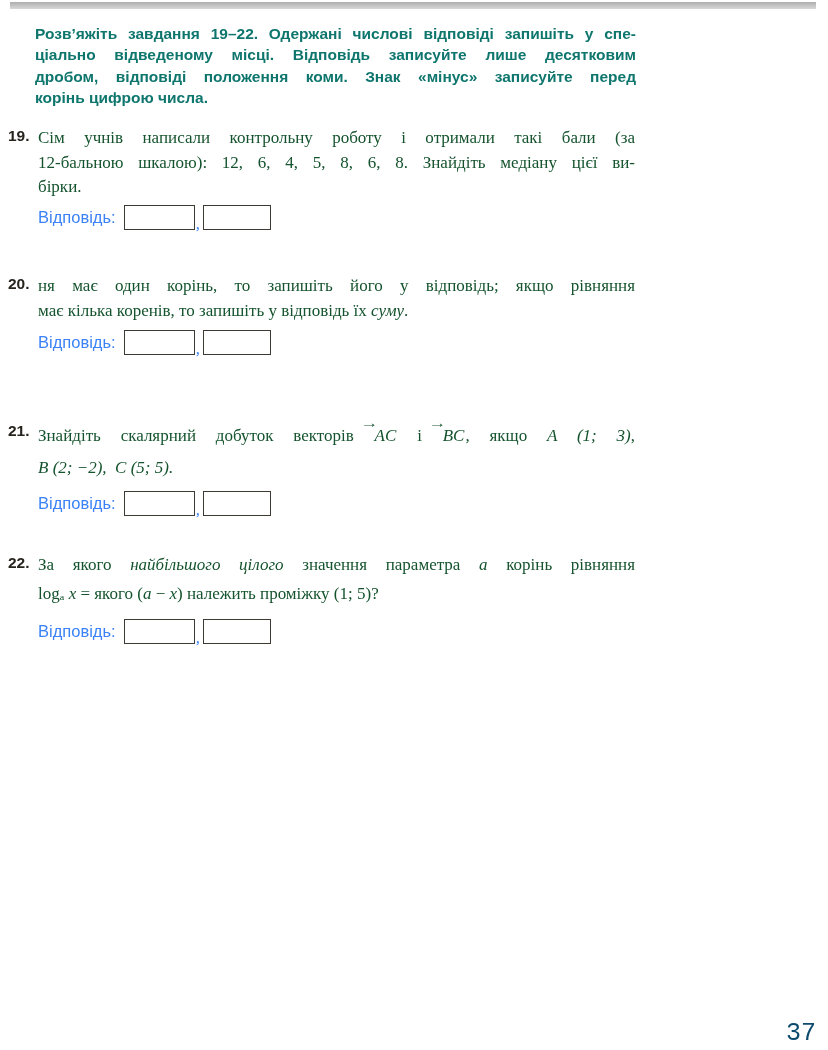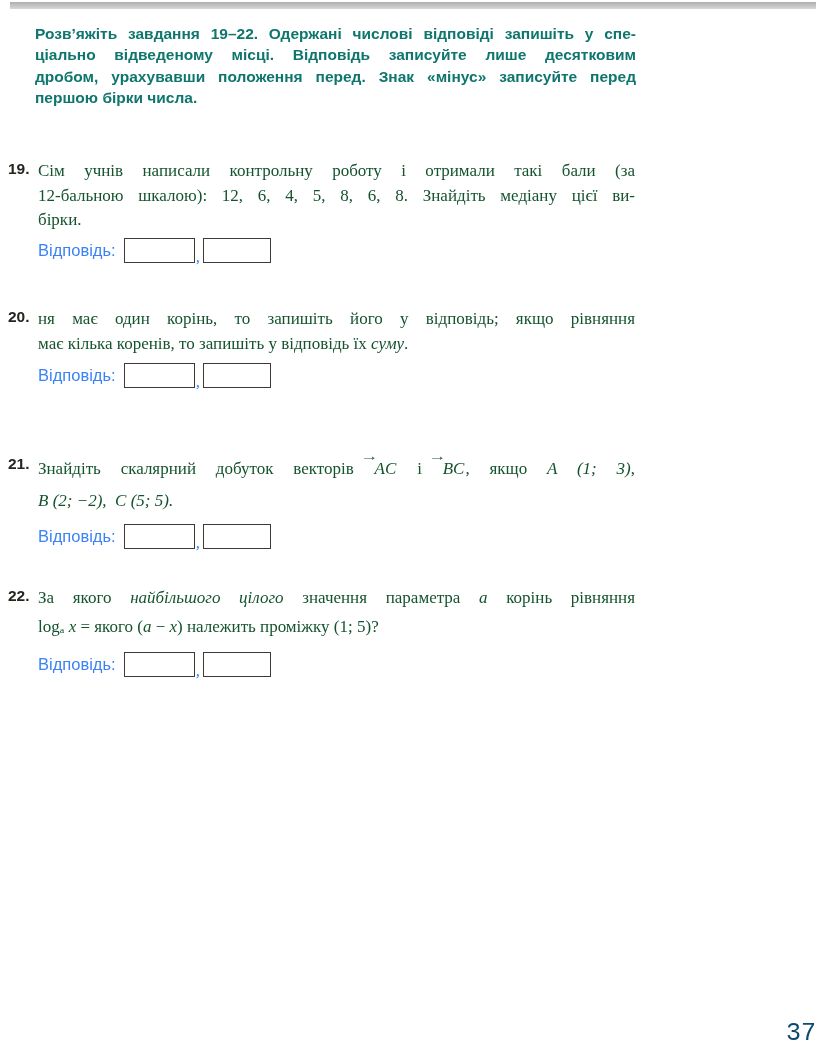--- a/index.html
+++ b/index.html
@@ -25,21 +25,21 @@
     width: 601px;
     font-family: "Liberation Sans", sans-serif;
     font-weight: bold;
     font-size: 15.5px;
     line-height: 21.3px;
     color: #0f766e;
   }
 
   .jline { text-align: justify; text-align-last: justify; }
 
-  .task { position: absolute; left: 0; width: 828px; margin-top: 33px; }
+  .task { position: absolute; left: 0; width: 828px; }
   .task-num {
     position: absolute;
     left: 8px; top: 1px;
     font-family: "Liberation Sans", sans-serif;
     font-weight: bold;
     font-size: 15.5px;
     color: #27241e;
   }
   .task-body {
     margin-left: 38px;
@@ -115,22 +115,22 @@
   }
 </style>
 </head>
 <body>
 
 <div class="top-bar"></div>
 
 <div class="intro">
   <div class="jline">Розв’яжіть завдання 19–22. Одержані числові відповіді запишіть у спе-</div>
   <div class="jline">ціально відведеному місці. Відповідь записуйте лише десятковим</div>
-  <div class="jline">дробом, урахувавши положення перед. Знак «мінус» записуйте перед</div>
-  <div>першою бірки числа.</div>
+  <div class="jline">дробом, відповіді положення коми. Знак «мінус» записуйте перед</div>
+  <div>корінь цифрою числа.</div>
 </div>
 
 <section class="task t19">
   <div class="task-num">19.</div>
   <div class="task-body">
     <div class="jline">Сім учнів написали контрольну роботу і отримали такі бали (за</div>
     <div class="jline">12-бальною шкалою): 12, 6, 4, 5, 8, 6, 8. Знайдіть медіану цієї ви-</div>
     <div>бірки.</div>
   </div>
   <div class="answer-row">

